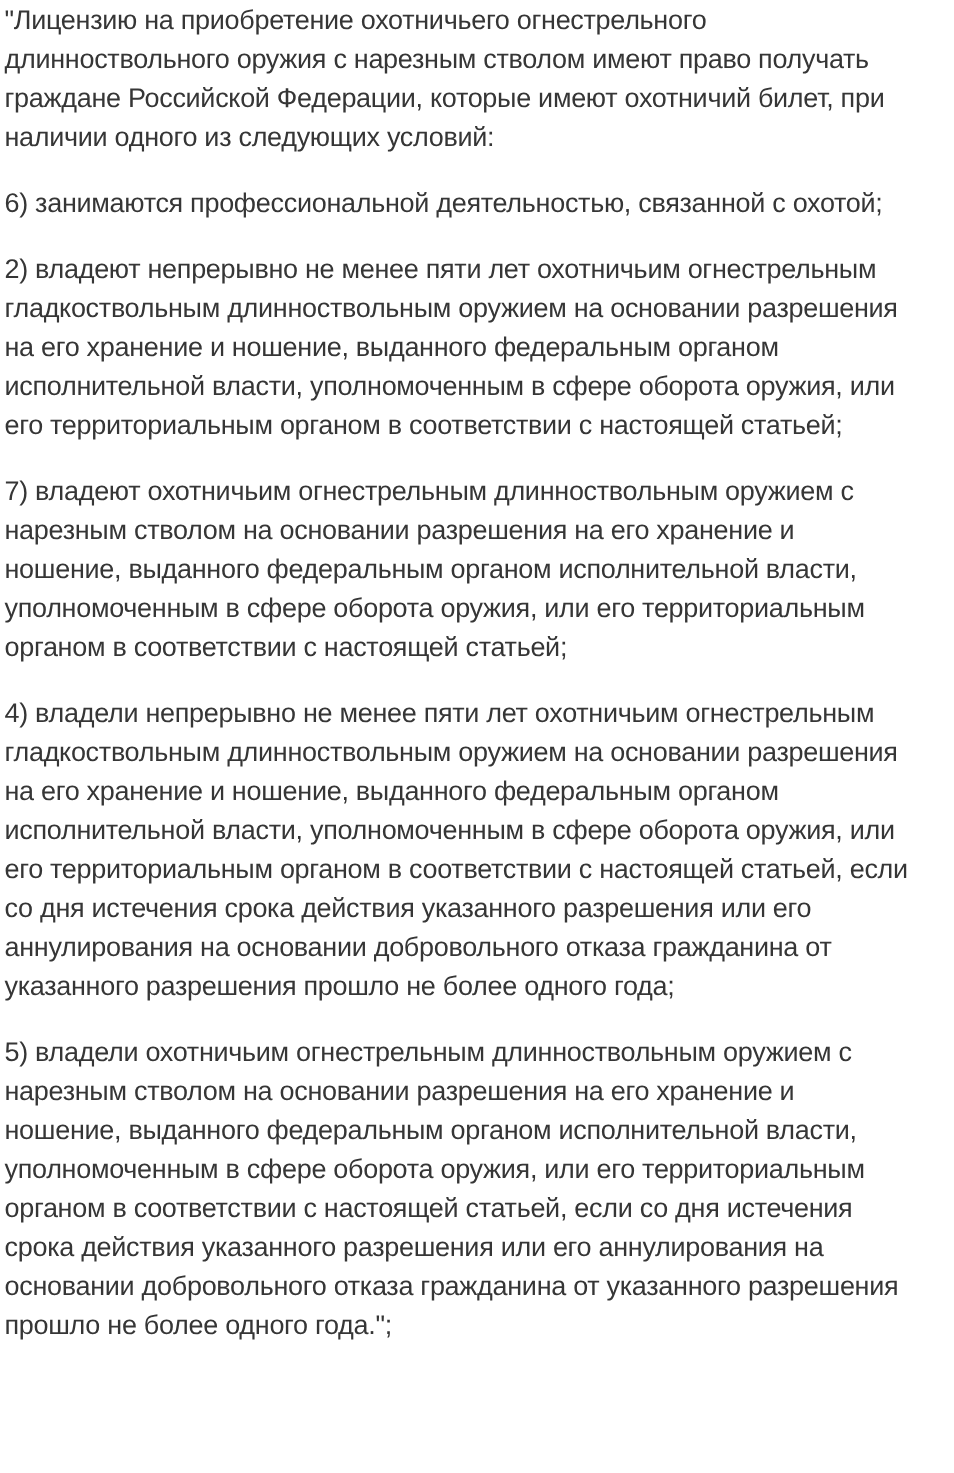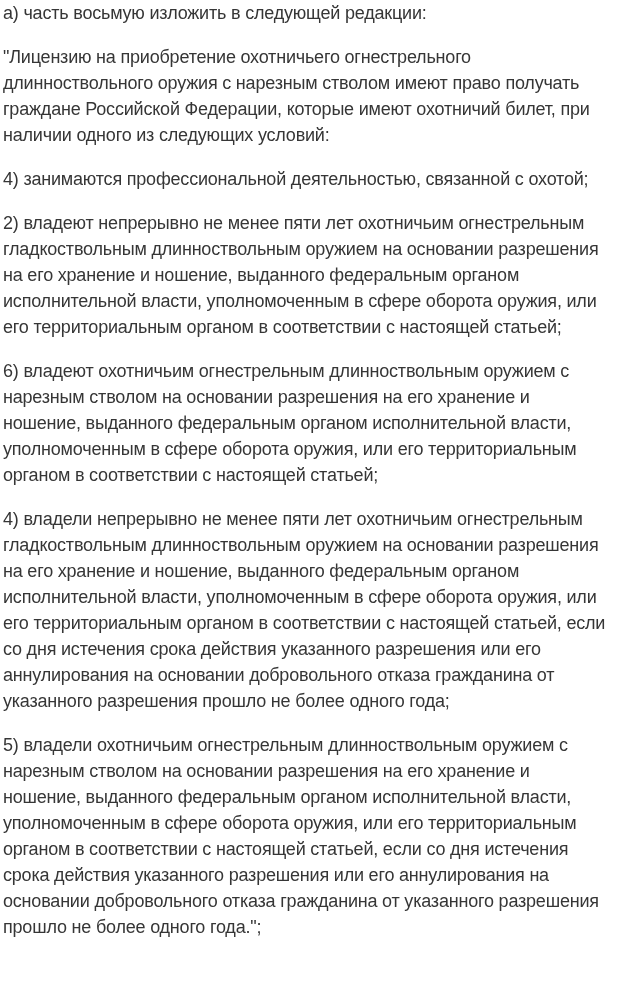--- a/index.html
+++ b/index.html
@@ -28,32 +28,31 @@
     white-space: pre;      
   }
   .doc-paragraph:last-child {
     margin-bottom: 0;
   }
 </style>
 </head>
 <body>
 
 <div class="doc-page">
-  <p class="doc-paragraph">а) часть восьмую изложить в следующей редакции:</p>
   <p class="doc-paragraph">"Лицензию на приобретение охотничьего огнестрельного
 длинноствольного оружия с нарезным стволом имеют право получать
 граждане Российской Федерации, которые имеют охотничий билет, при
 наличии одного из следующих условий:</p>
-  <p class="doc-paragraph">4) занимаются профессиональной деятельностью, связанной с охотой;</p>
+  <p class="doc-paragraph">6) занимаются профессиональной деятельностью, связанной с охотой;</p>
   <p class="doc-paragraph">2) владеют непрерывно не менее пяти лет охотничьим огнестрельным
 гладкоствольным длинноствольным оружием на основании разрешения
 на его хранение и ношение, выданного федеральным органом
 исполнительной власти, уполномоченным в сфере оборота оружия, или
 его территориальным органом в соответствии с настоящей статьей;</p>
-  <p class="doc-paragraph">6) владеют охотничьим огнестрельным длинноствольным оружием с
+  <p class="doc-paragraph">7) владеют охотничьим огнестрельным длинноствольным оружием с
 нарезным стволом на основании разрешения на его хранение и
 ношение, выданного федеральным органом исполнительной власти,
 уполномоченным в сфере оборота оружия, или его территориальным
 органом в соответствии с настоящей статьей;</p>
   <p class="doc-paragraph">4) владели непрерывно не менее пяти лет охотничьим огнестрельным
 гладкоствольным длинноствольным оружием на основании разрешения
 на его хранение и ношение, выданного федеральным органом
 исполнительной власти, уполномоченным в сфере оборота оружия, или
 его территориальным органом в соответствии с настоящей статьей, если
 со дня истечения срока действия указанного разрешения или его

